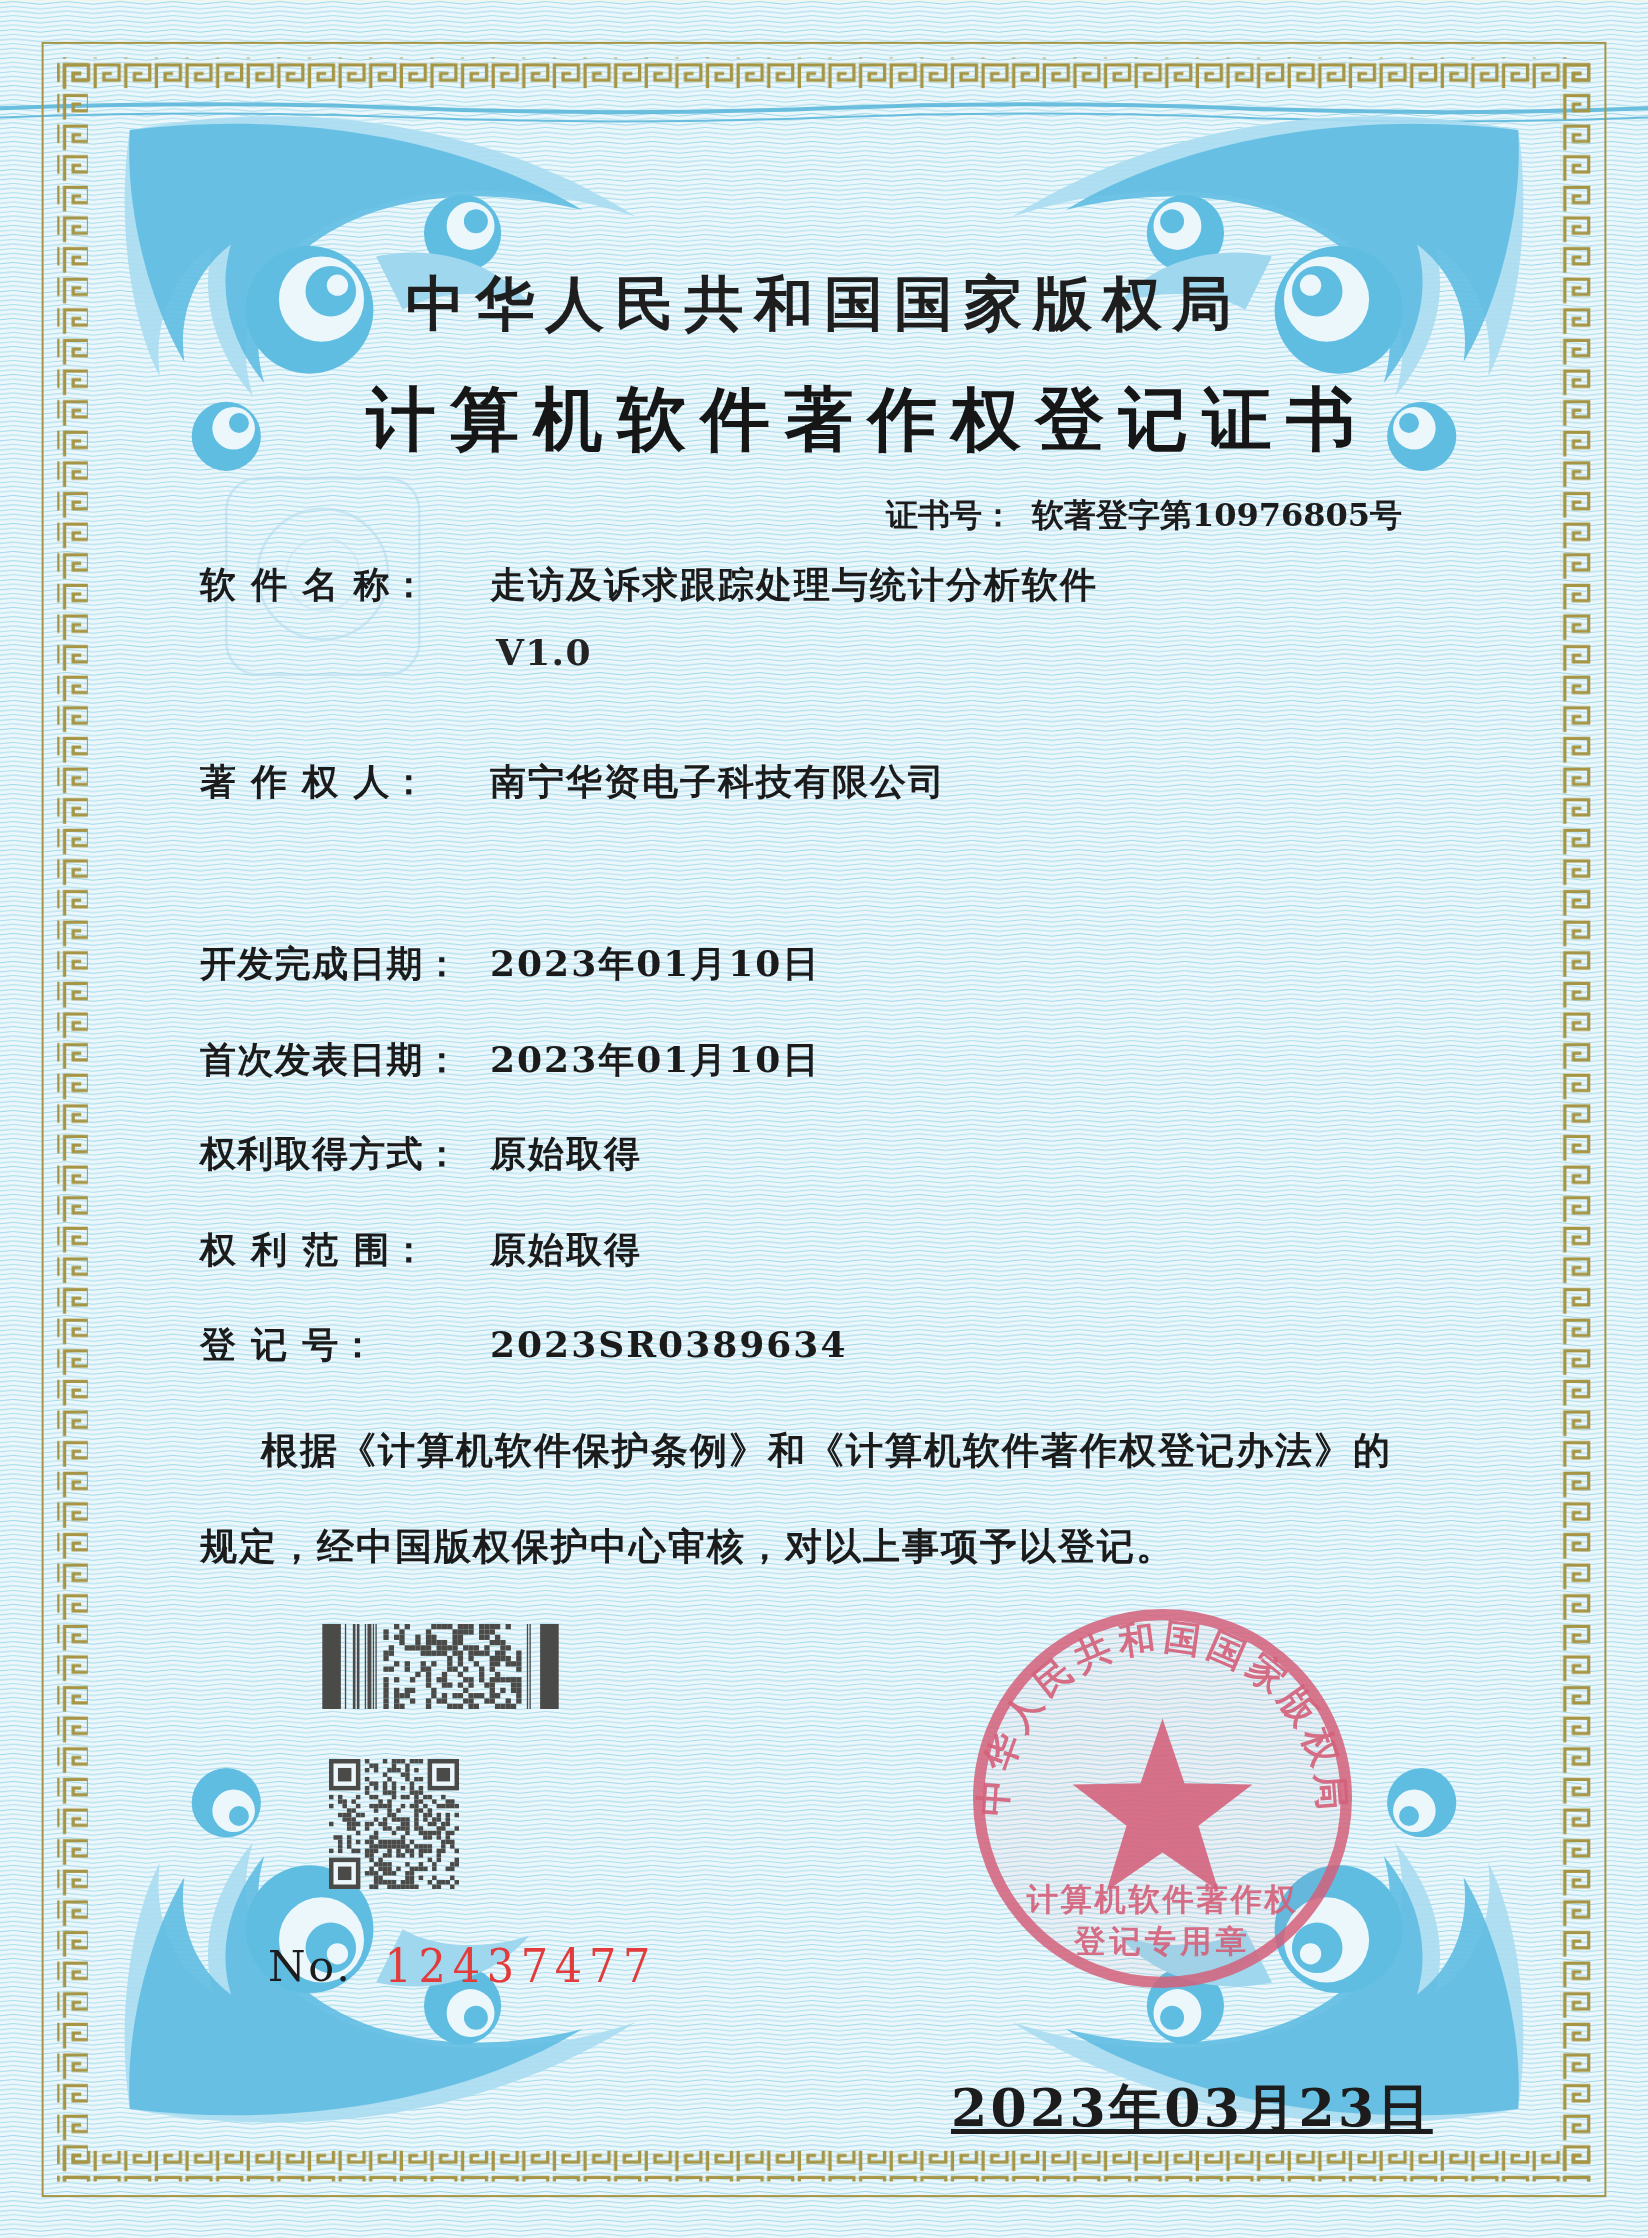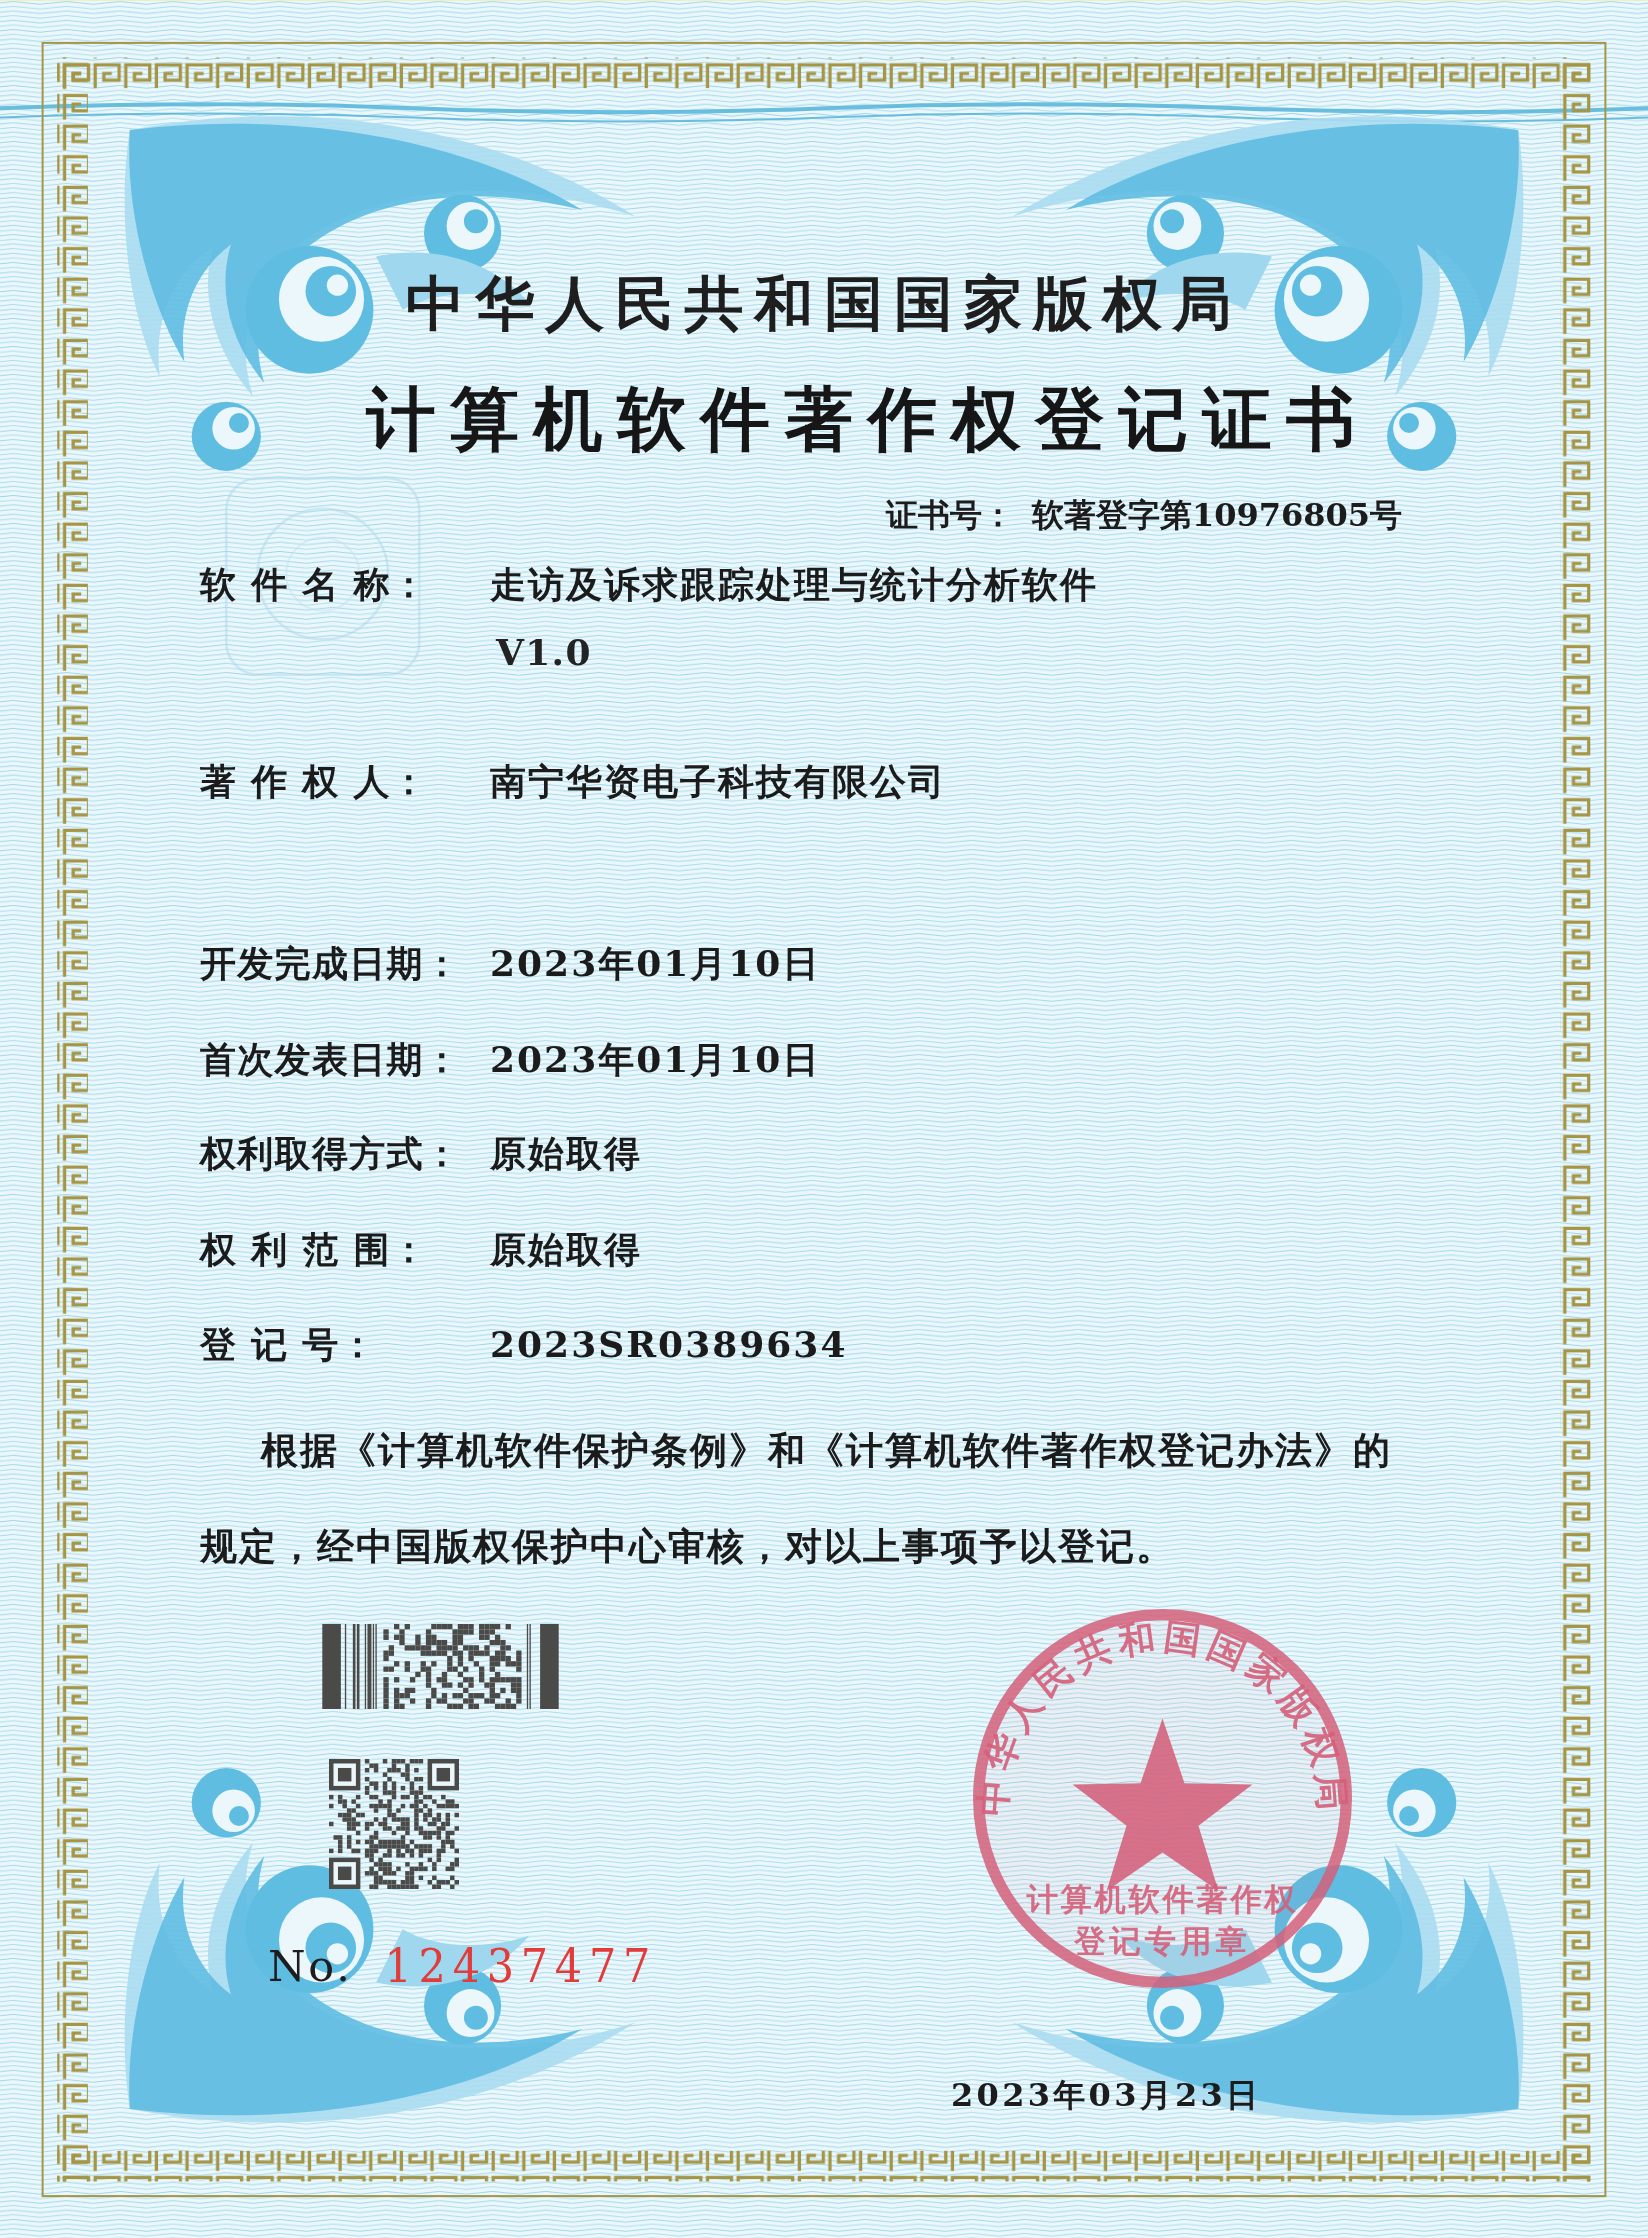--- a/index.html
+++ b/index.html
@@ -1,19 +1,19 @@
 <!DOCTYPE html>
 <html style="font-size:10.7px"><head>
 <meta charset="utf-8">
 <style>
   html,body{margin:0;padding:0;background:#9aa0a6;}
   .page{
     position:relative;
     width:1648px;height:2239px;
-    background:#fde047;
+    background:#fef9c3;
     overflow:hidden;
     font-family:"DejaVu Serif","Liberation Serif",serif;
     color:#232323;
   }
   .bg{position:absolute;left:0;top:0;width:100%;height:100%;}
   .abs{position:absolute;}
   .issuer{
     top:265px;left:0;width:100%;text-align:center;
     font-size:59px;font-weight:700;letter-spacing:10.7px;color:#1e1e1e;
   }
@@ -31,21 +31,21 @@
   .value-line2{left:496px;font-size:36px;font-weight:700;letter-spacing:1.3px;}
   .statement{
     font-size:37px;font-weight:700;letter-spacing:2px;color:#1b1b1b;white-space:nowrap;
   }
   .serial-line{
     left:268px;top:1941px;font-size:43px;display:flex;align-items:flex-start;
   }
   .serial-label{color:#1d1d1d;letter-spacing:2.7px;font-weight:400;}
   .serial-number{color:#e23b3b;margin-left:32px;letter-spacing:6.7px;font-weight:400;transform:scaleY(1.08);}
   .issue-date{
-    left:951px;top:2074px;font-size:32px;font-weight:700;letter-spacing:3.3px;color:#1c1c1c;
+    left:951px;top:2074px;font-size:52px;font-weight:700;letter-spacing:3.3px;color:#1c1c1c;text-decoration:underline;
   }
   .barcode-box{left:322px;top:1624px;}
   .qr-box{left:329px;top:1759px;}
   .stamp-box{left:956px;top:1592px;}
 </style>
 </head>
 <body>
 
 <div class="page">
 

